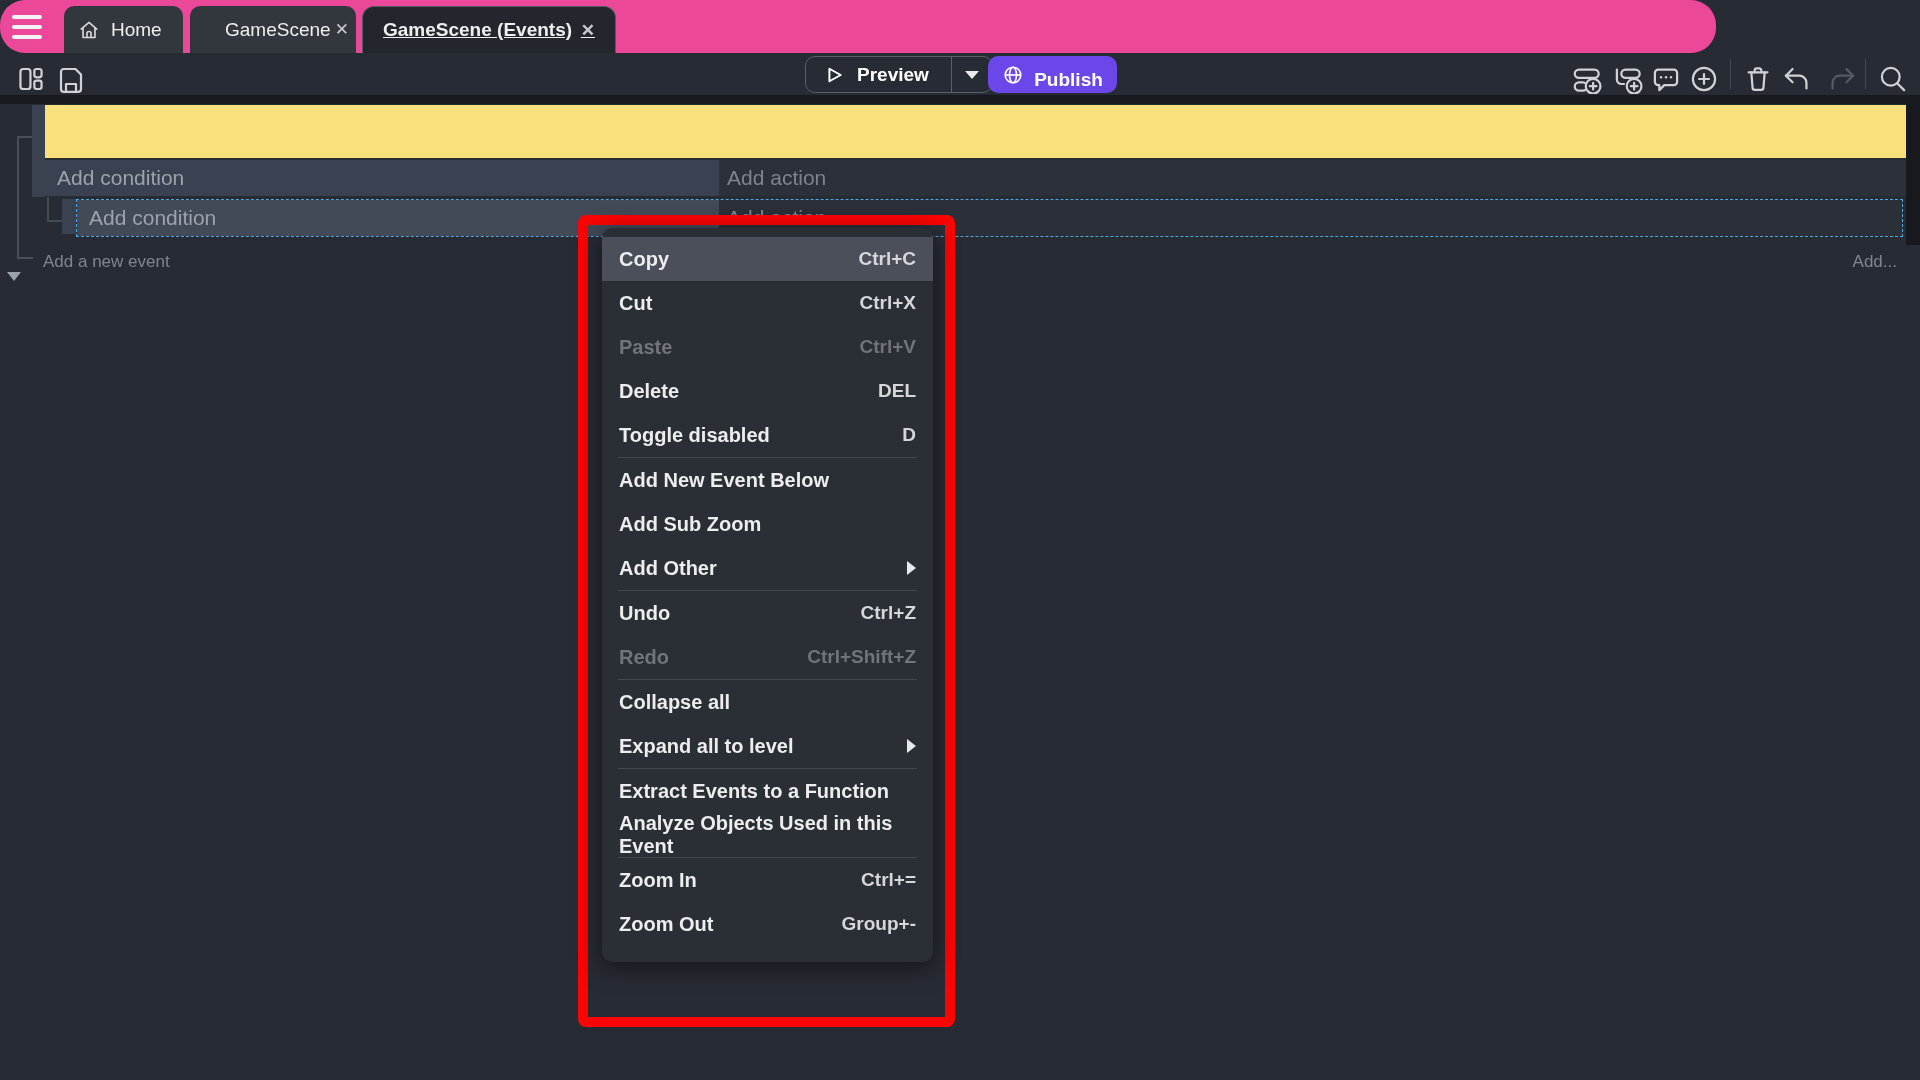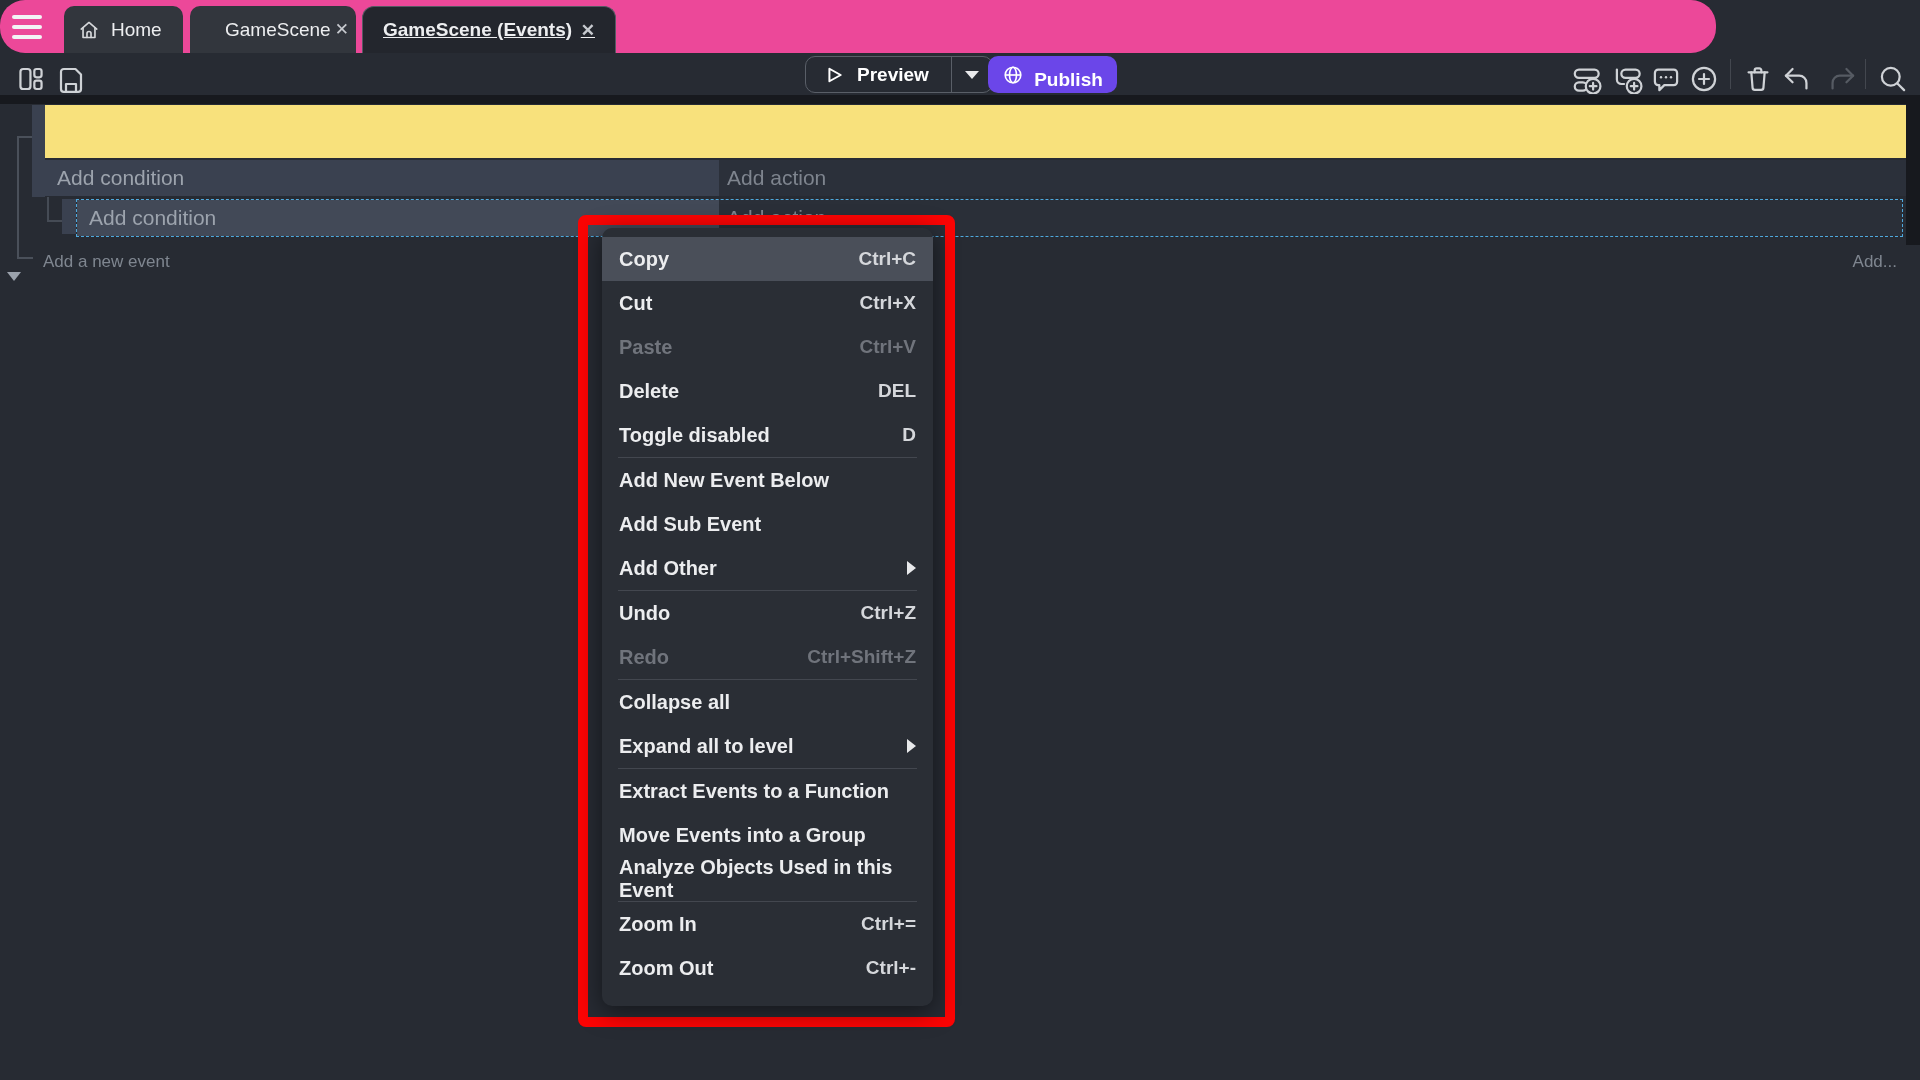--- a/index.html
+++ b/index.html
@@ -228,21 +228,21 @@
     </div>
   <div class="mi">
       <span class="lbl">Toggle disabled</span>
       <span class="sc">D</span>
     </div>
   <div class="msep"></div>
   <div class="mi">
       <span class="lbl">Add New Event Below</span>
     </div>
   <div class="mi">
-      <span class="lbl">Add Sub Event</span>
+      <span class="lbl">Add Sub Zoom</span>
     </div>
   <div class="mi">
       <span class="lbl">Add Other</span>
       <span class="arr"></span>
     </div>
   <div class="msep"></div>
   <div class="mi">
       <span class="lbl">Undo</span>
       <span class="sc">Ctrl+Z</span>
     </div>
@@ -256,27 +256,24 @@
     </div>
   <div class="mi">
       <span class="lbl">Expand all to level</span>
       <span class="arr"></span>
     </div>
   <div class="msep"></div>
   <div class="mi">
       <span class="lbl">Extract Events to a Function</span>
     </div>
   <div class="mi">
-      <span class="lbl">Move Events into a Group</span>
-    </div>
-  <div class="mi">
       <span class="lbl">Analyze Objects Used in this Event</span>
     </div>
   <div class="msep"></div>
   <div class="mi">
       <span class="lbl">Zoom In</span>
       <span class="sc">Ctrl+=</span>
     </div>
   <div class="mi">
       <span class="lbl">Zoom Out</span>
-      <span class="sc">Ctrl+-</span>
+      <span class="sc">Group+-</span>
     </div>
 </div>
 
 </body></html>

